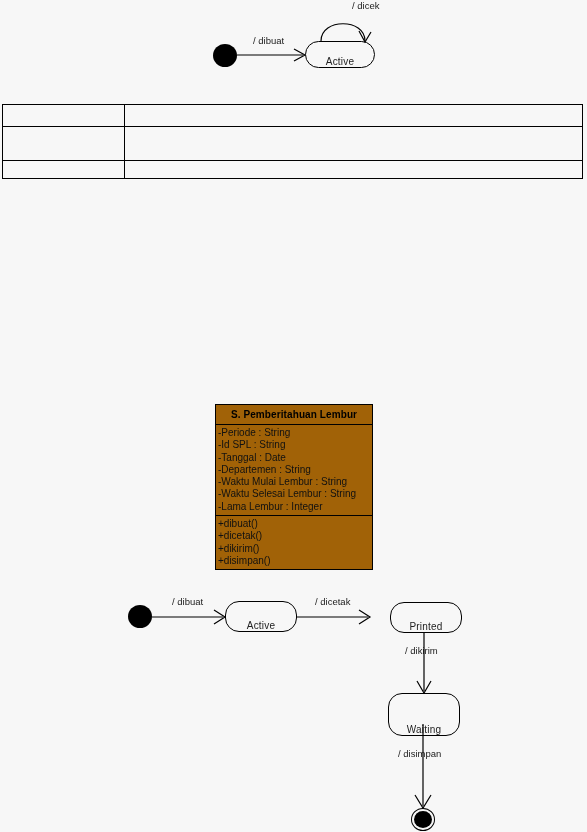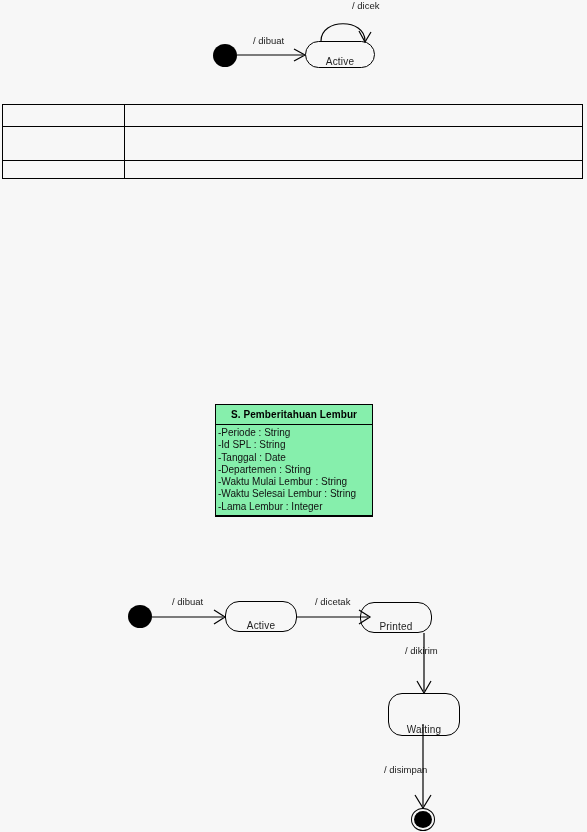--- a/index.html
+++ b/index.html
@@ -92,21 +92,21 @@
   .row-b { height: 34px; }
   .row-c { height: 18px; }
 
   
   .class-box {
     position: absolute;
     left: 215px;
     top: 404px;
     width: 158px;
     border: 1px solid #000;
-    background: #86efac;
+    background: #a16207;
     box-sizing: border-box;
   }
   .class-name {
     text-align: center;
     font-size: 10px;
     font-weight: bold;
     padding: 4px 2px 4px 2px;
     border-bottom: 1px solid #000;
     letter-spacing: 0.1px;
   }
@@ -171,47 +171,53 @@
     <div class="class-section attrs">
       <div class="class-line">-Periode : String</div>
       <div class="class-line">-Id SPL : String</div>
       <div class="class-line">-Tanggal : Date</div>
       <div class="class-line">-Departemen : String</div>
       <div class="class-line">-Waktu Mulai Lembur : String</div>
       <div class="class-line">-Waktu Selesai Lembur : String</div>
       <div class="class-line">-Lama Lembur : Integer</div>
     </div>
 
+    <div class="class-section ops">
+      <div class="class-line">+dibuat()</div>
+      <div class="class-line">+dicetak()</div>
+      <div class="class-line">+dikirim()</div>
+      <div class="class-line">+disimpan()</div>
+    </div>
   </div>
 
   <div>
 
     <div class="init-state" style="left:128px; top:605px; width:24px; height:23px;"></div>
 
     <div class="state-box" style="left:225px; top:601px; width:72px; height:31px;">
       <span>Active</span>
     </div>
 
-    <div class="state-box" style="left:360px; top:602px; width:72px; height:31px;">
+    <div class="state-box" style="left:390px; top:602px; width:72px; height:31px;">
       <span>Printed</span>
     </div>
 
     <div class="state-box" style="left:388px; top:693px; width:72px; height:43px;">
       <span>Waiting</span>
     </div>
 
     <div class="final-state" style="left:411px; top:808px; width:24px; height:23px;"></div>
 
     <div class="edge-label" style="left:172px; top:596px;">/ dibuat</div>
 
     <div class="edge-label" style="left:315px; top:596px;">/ dicetak</div>
 
     <div class="edge-label" style="left:405px; top:645px;">/ dikirim</div>
 
-    <div class="edge-label" style="left:384px; top:748px;margin-top:16px;">/ disimpan</div>
+    <div class="edge-label" style="left:398px; top:748px;">/ disimpan</div>
 
     <svg class="overlay">
 
       <line x1="152" y1="617" x2="223" y2="617" stroke="#000" stroke-width="1.2"></line>
       <path d="M 214 610 L 225 617 L 214 624" fill="none" stroke="#000" stroke-width="1.2"></path>
 
       <line x1="297" y1="617" x2="368" y2="617" stroke="#000" stroke-width="1.2"></line>
       <path d="M 359 610 L 370 617 L 359 624" fill="none" stroke="#000" stroke-width="1.2"></path>
 
       <line x1="424" y1="633" x2="424" y2="691" stroke="#000" stroke-width="1.2"></line>

